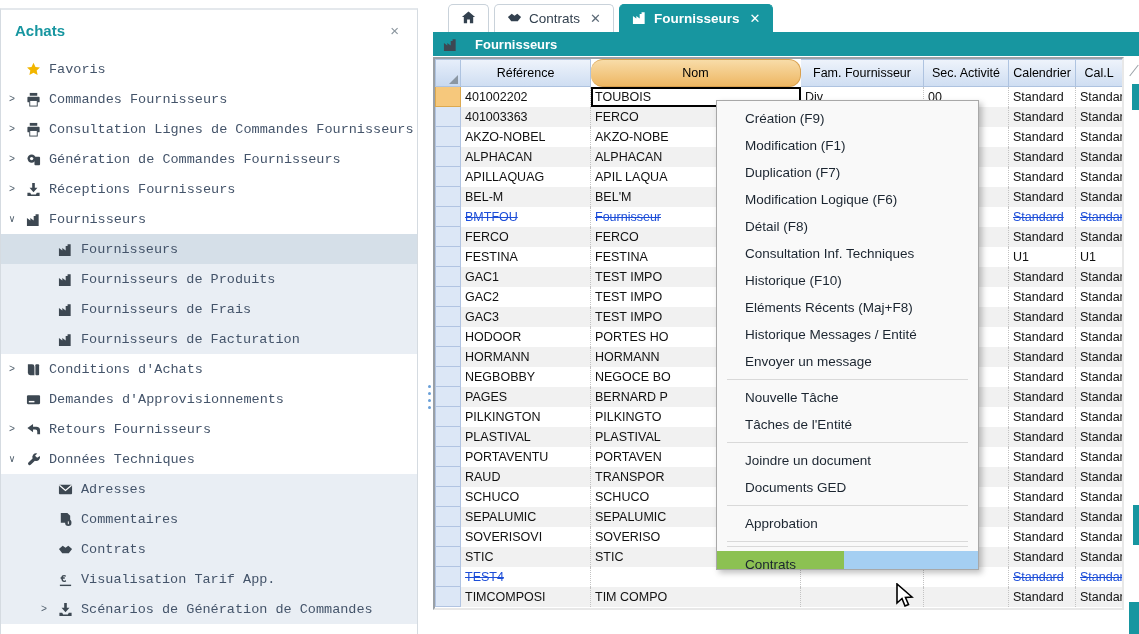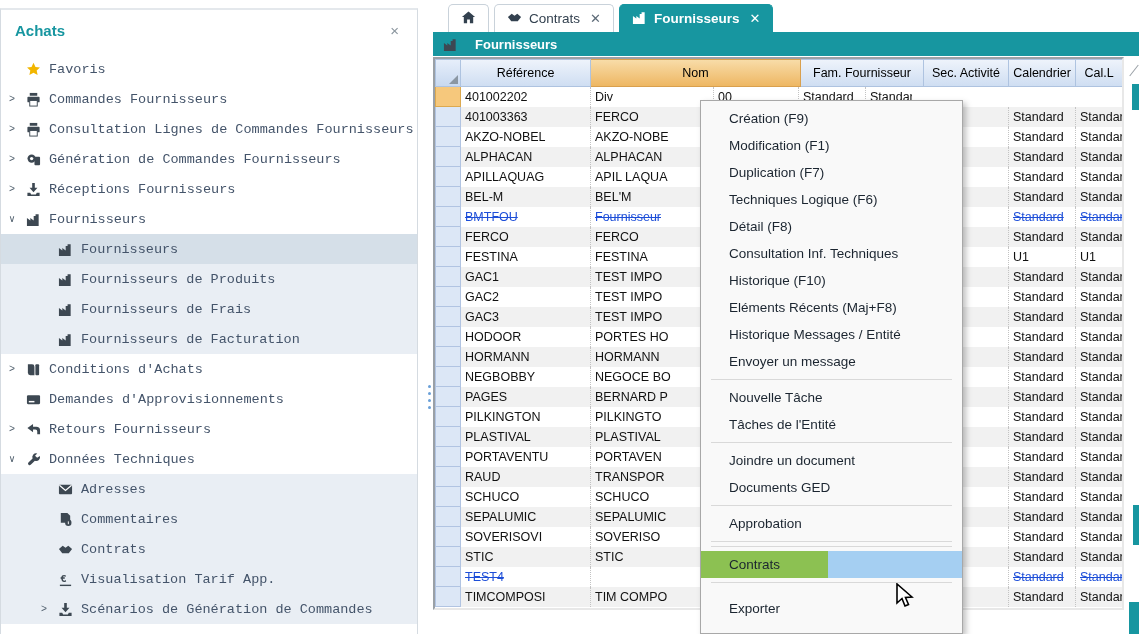--- a/index.html
+++ b/index.html
@@ -41,41 +41,41 @@
           border:2px solid #9aa0a6; border-right-color:#e8e8e8; border-bottom-color:#e8e8e8;
           background:#fff; overflow:hidden; font-size:12.5px; }
   .trow { display:flex; height:20px; }
   .hrow { height:28px; }
   .cell { flex:none; overflow:hidden; white-space:nowrap; padding:0 4px;
           display:flex; align-items:center; border-right:1px dotted #c3c3c3; color:#111; }
   .hcell { justify-content:center; background:linear-gradient(#eef3fb,#cfdef2);
            border:1px solid #aec3e0; border-left:none; color:#000; padding:0 2px; cursor:pointer; }
   .hcell.first { border-left:1px solid #aec3e0; position:relative;
                  background:linear-gradient(#e6eefa,#c8d9f0); }
-  .hcell.sorted { background:linear-gradient(#f8dca8,#eeb763); border-color:#d9a04e; }
+  .hcell.sorted { background:linear-gradient(#f8dca8,#eeb763); border-color:#d9a04e;border-radius:12px; }
   .corner-tri { position:absolute; right:2px; bottom:2px; width:0; height:0;
                 border-left:9px solid transparent; border-bottom:9px solid #8b97a3; }
   .mark { background:#dce7f6; border:1px solid #b1c4e2; border-top:none; cursor:pointer; }
   .mark.cur { background:#f6c87c; border-color:#dca94f; }
   .r-even { background:#f1f1f1; }
   .r-odd  { background:#ffffff;text-align:center; }
   .del { color:#1d4ed8; text-decoration:line-through; }
   .selcell { outline:2px solid #000; outline-offset:-2px; background:#fff; }
   .c-mark{width:26px;} .c-ref{width:130px;} .c-nom{width:210px;} .c-fam{width:123px;}
   .c-sec{width:85px;}  .c-cal{width:67px;}  .c-call{width:46px; border-right:none;}
   
   #splitter { position:absolute; left:-6px; top:385px; width:4px; height:30px;
               display:flex; flex-direction:column; gap:4px; align-items:center; cursor:col-resize; }
   #splitter i { width:3px; height:3px; background:#6aa0d8; border-radius:50%; }
   
   .gutter-teal { position:absolute; background:#1796a0; }
   #gut-diag { position:absolute; left:694px; top:70px; width:14px; height:1px;
               background:#9aa0a6; transform:rotate(-52deg); }
   
-  #ctxmenu { position:absolute; left:267px; top:100px; width:263px; height:534px;
+  #ctxmenu { position:absolute; left:283px; top:100px; width:263px; height:470px;
              background:#f9f9f9; border:1px solid #a8a8a8;
              box-shadow:3px 3px 6px rgba(0,0,0,.25); padding:4px 0; overflow:hidden;
              font-size:13.5px; color:#1b2530; }
   .mi { position:relative; height:27px; display:flex; align-items:center;
         padding:0 10px 0 28px; cursor:pointer; white-space:nowrap; }
   .mi .marrow { margin-left:auto; font-size:11px; color:#444; }
   .msep { border-top:1px solid #d9d9d9; margin:4px 10px; }
   .mi.hl { background:#a5cff2; }
   .mi.hl .hl-green { position:absolute; left:0; top:0; width:127px; height:100%;
                      background:#8cc152; z-index:0; }
@@ -321,20 +321,21 @@
         <div class="cell hcell c-nom sorted">Nom</div>
         <div class="cell hcell c-fam">Fam. Fournisseur</div>
         <div class="cell hcell c-sec">Sec. Activité</div>
         <div class="cell hcell c-cal">Calendrier</div>
         <div class="cell hcell c-call">Cal.L</div>
       </div>
     <div id="gridbody">
         <div class="trow r-odd">
           <div class="cell mark c-mark cur"></div>
           <div class="cell c-ref">401002202</div>
+          <div class="cell c-nom selcell">TOUBOIS</div>
           <div class="cell c-fam">Div</div>
           <div class="cell c-sec">00</div>
           <div class="cell c-cal">Standard</div>
           <div class="cell c-call">Standard</div>
         </div>
         <div class="trow r-even">
           <div class="cell mark c-mark"></div>
           <div class="cell c-ref">401003363</div>
           <div class="cell c-nom">FERCO</div>
           <div class="cell c-fam"></div>
@@ -577,21 +578,21 @@
       <div class="mi">
         <span>Création (F9)</span>
       </div>
       <div class="mi">
         <span>Modification (F1)</span>
       </div>
       <div class="mi">
         <span>Duplication (F7)</span>
       </div>
       <div class="mi">
-        <span>Techniques Logique (F6)</span>
+        <span>Modification Logique (F6)</span>
       </div>
       <div class="mi">
         <span>Détail (F8)</span>
       </div>
       <div class="mi">
         <span>Consultation Inf. Techniques</span>
       </div>
       <div class="mi">
         <span>Historique (F10)</span>
       </div>

